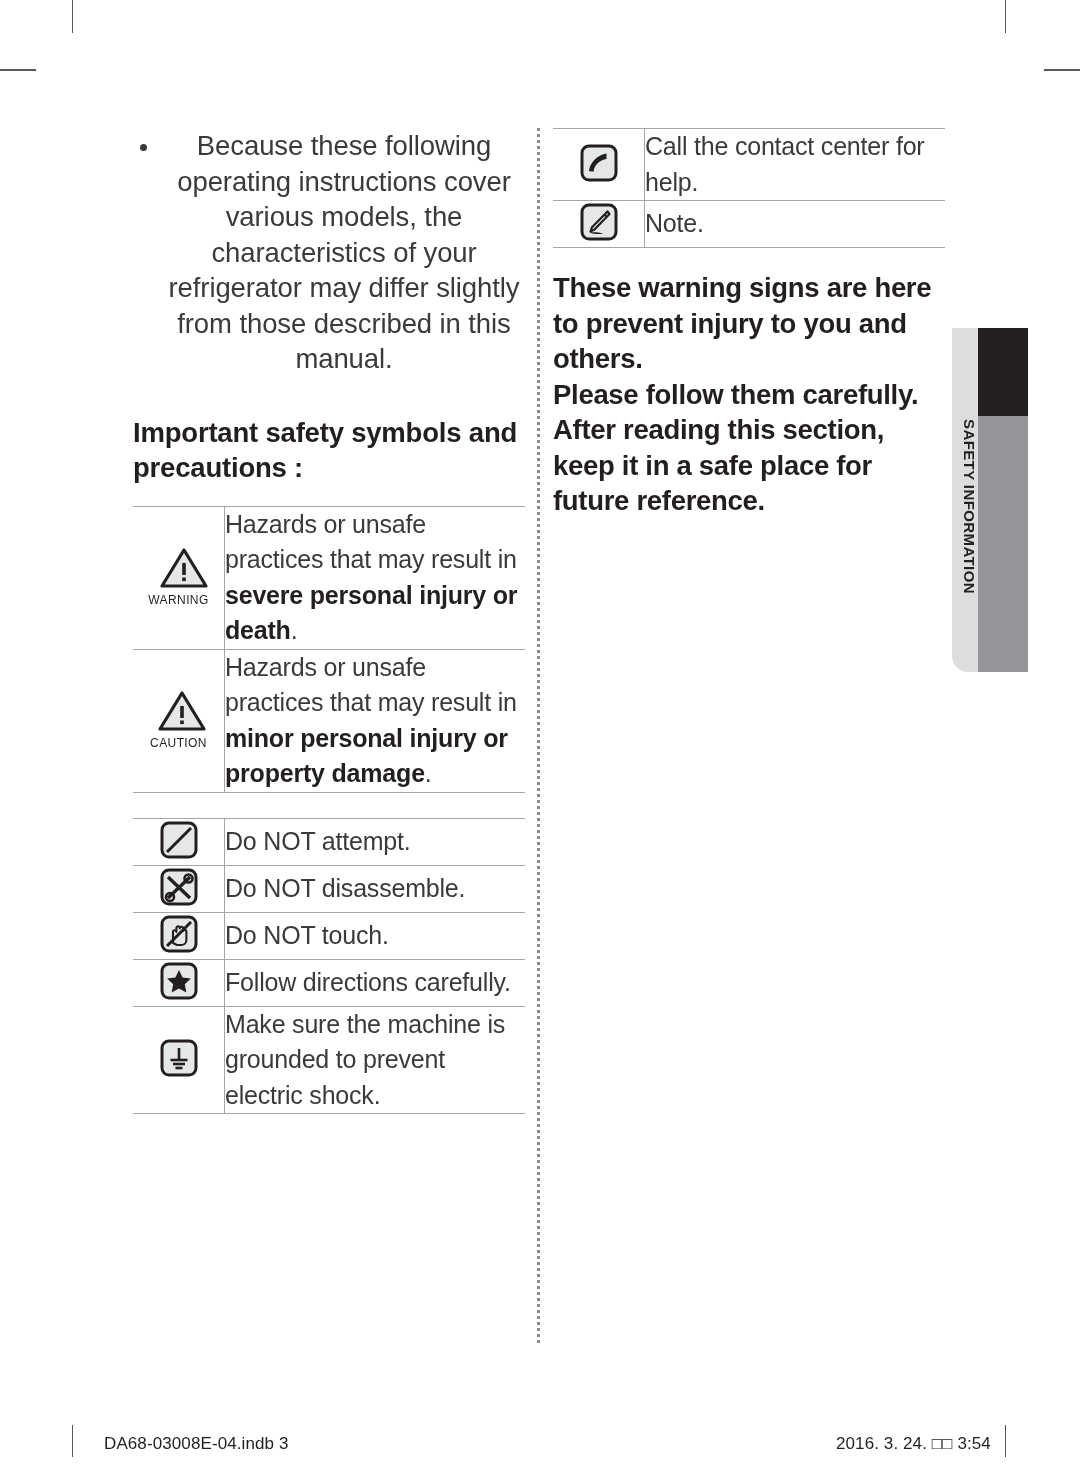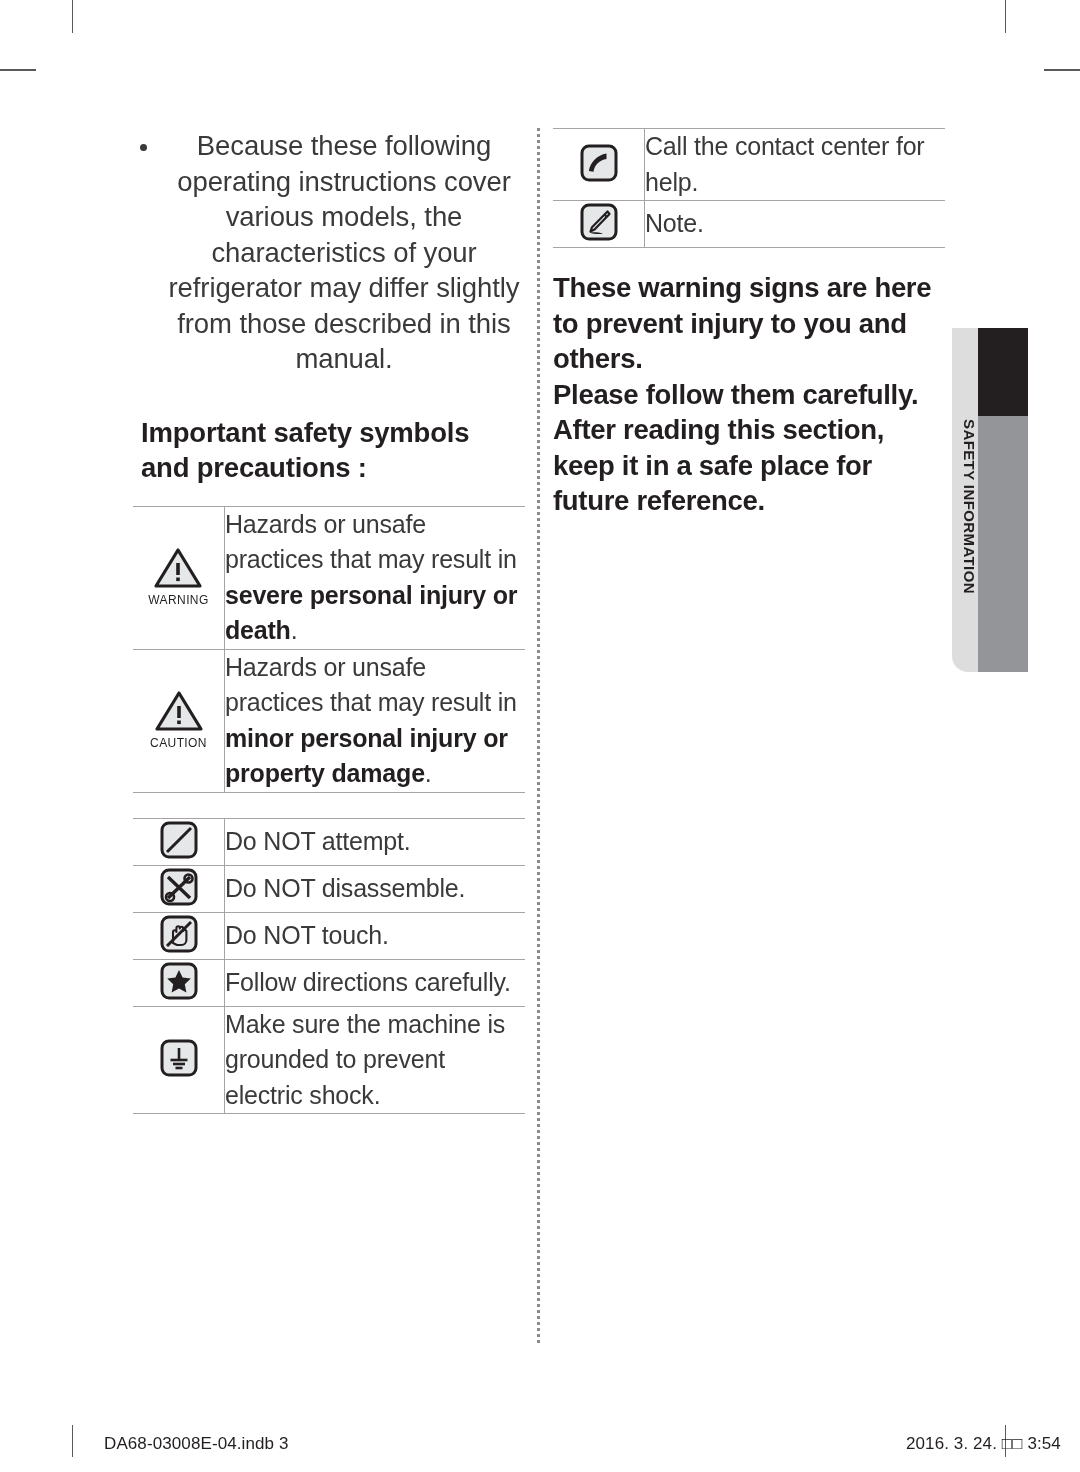--- a/index.html
+++ b/index.html
@@ -83,21 +83,21 @@
     top: 16px;
     width: 7px;
     height: 7px;
     border-radius: 50%;
     background: #3a3a3c;
   }
   h2.section-heading {
     font-size: 27.5px;
     line-height: 35.5px;
     font-weight: bold;
-    margin: 38px 0 0 8px;
+    margin: 38px 0 0 0;
     color: #231f20;
     letter-spacing: -0.2px;
   }
   .notice-block {
     font-size: 27.5px;
     line-height: 35.5px;
     font-weight: bold;
     color: #231f20;
     margin-top: 22px;
     letter-spacing: -0.3px;
@@ -135,21 +135,21 @@
     letter-spacing: -0.2px;
   }
   td.text-cell b { color: #231f20; }
 
   
   .table-gap { height: 25px; }
 
   
   .tri-icon {
     display: inline-block;
-    text-align: center;
+    text-align: right;
     line-height: 1;
   }
   .tri-icon .label {
     display: block;
     font-size: 12px;
     letter-spacing: 0.4px;
     margin-top: 2px;
     color: #231f20;
   }
   .sq-icon { display: inline-block; vertical-align: middle; }
@@ -212,21 +212,21 @@
   .print-footer-left {
     position: absolute;
     left: 104px;
     top: 1434px;
     font-size: 17px;
     color: #231f20;
     letter-spacing: 0.1px;
   }
   .print-footer-right {
     position: absolute;
-    left: 906px;
+    left: 836px;
     top: 1434px;
     font-size: 17px;
     color: #231f20;
     letter-spacing: 0.1px;
   }
   .print-rule-left {
     position: absolute;
     left: 72px;
     top: 1425px;
     width: 1px;

